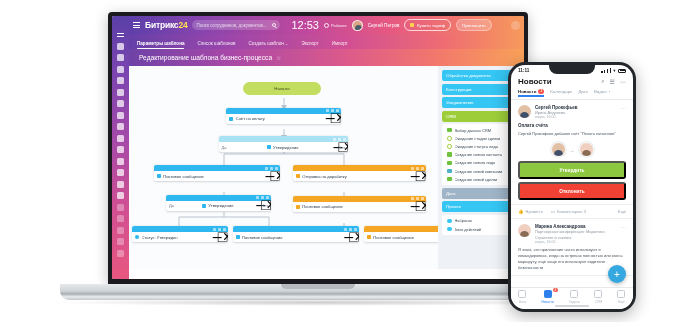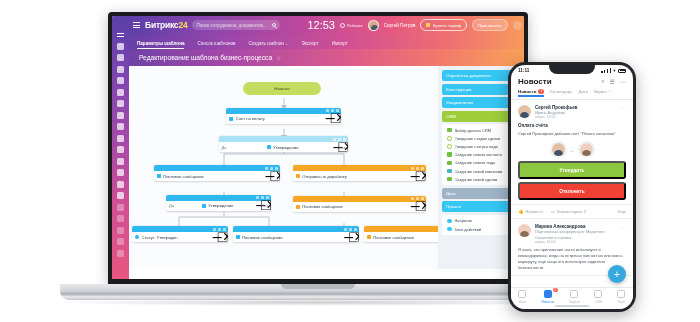--- a/index.html
+++ b/index.html
@@ -64,21 +64,21 @@
   .logo { font-size: 8.5px; font-weight: bold; color: #fff; letter-spacing: -.2px; flex: none; }
   .logo em { font-style: normal; color: #ffe14d; }
   .tb-search {
     flex: none; width: 88px; height: 10px; border-radius: 6px;
     background: rgba(255,255,255,.18); display: flex; align-items: center;
     padding: 0 4px; justify-content: space-between;
   }
   .tb-search span { font-size: 4.5px; color: rgba(255,255,255,.72); }
   .tb-search .mag { width: 4px; height: 4px; border: .7px solid rgba(255,255,255,.8); border-radius: 50%; position: relative; }
   .tb-search .mag::after { content:""; position:absolute; right:-1.6px; bottom:-1.2px; width:2px; height:.7px; background:rgba(255,255,255,.8); transform:rotate(45deg); }
-  .tb-clock { font-size: 11px; color: #fff; font-weight: 300; margin-left: 22px; flex: none; }
+  .tb-clock { font-size: 11px; color: #fff; font-weight: 300; margin-left: 6px; flex: none; }
   .tb-pill { display:flex; align-items:center; gap:2px; flex:none; }
   .tb-dot { width: 5px; height: 5px; border-radius: 50%; border: .8px solid rgba(255,255,255,.85); }
   .tb-mini { font-size: 4px; color: rgba(255,255,255,.9); white-space: nowrap; }
   .tb-ava { width: 11px; height: 11px; border-radius: 50%; background: #d9a487; border: 1px solid rgba(255,255,255,.8); flex:none; position: relative; overflow:hidden;}
   .tb-ava::after { content:""; position:absolute; left:2px; bottom:0; width:7px; height:5px; border-radius:4px 4px 0 0; background:#4a5c6b; }
   .tb-name { font-size: 4.6px; color: #fff; white-space: nowrap; }
   .tb-btn {
     font-size: 4.4px; color: #fff; white-space: nowrap; border: .7px solid rgba(255,255,255,.75);
     border-radius: 7px; padding: 2.4px 5px; display: flex; align-items: center; gap: 2.5px;
   }

